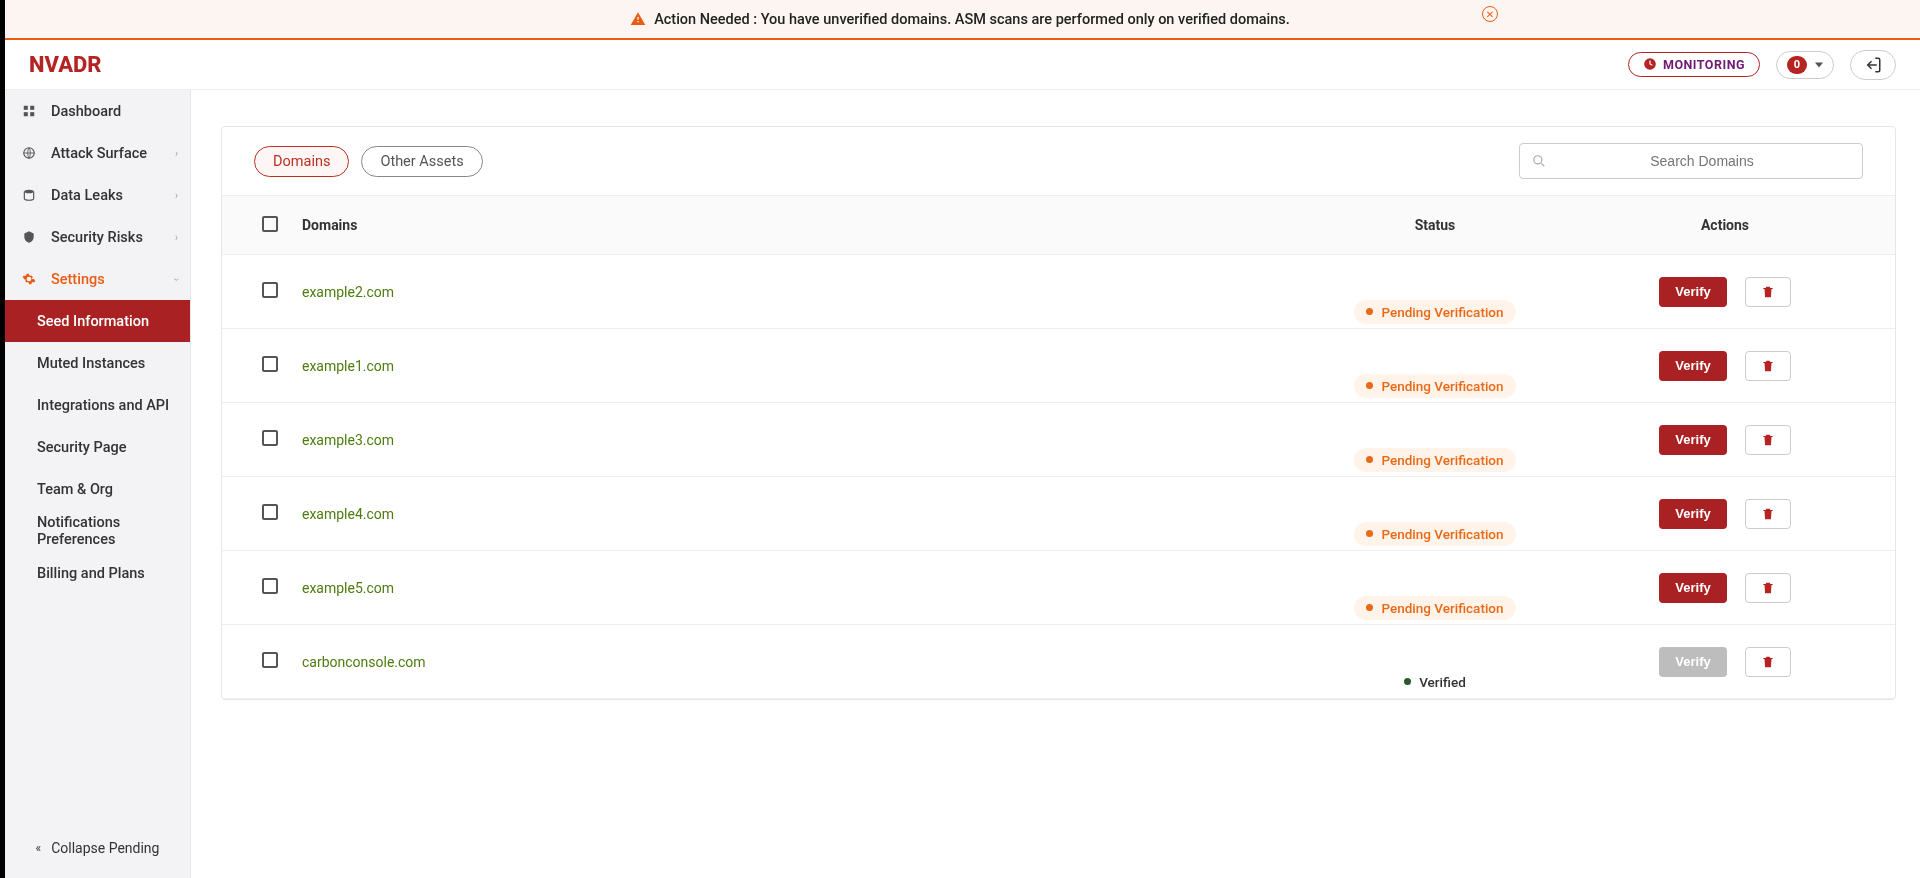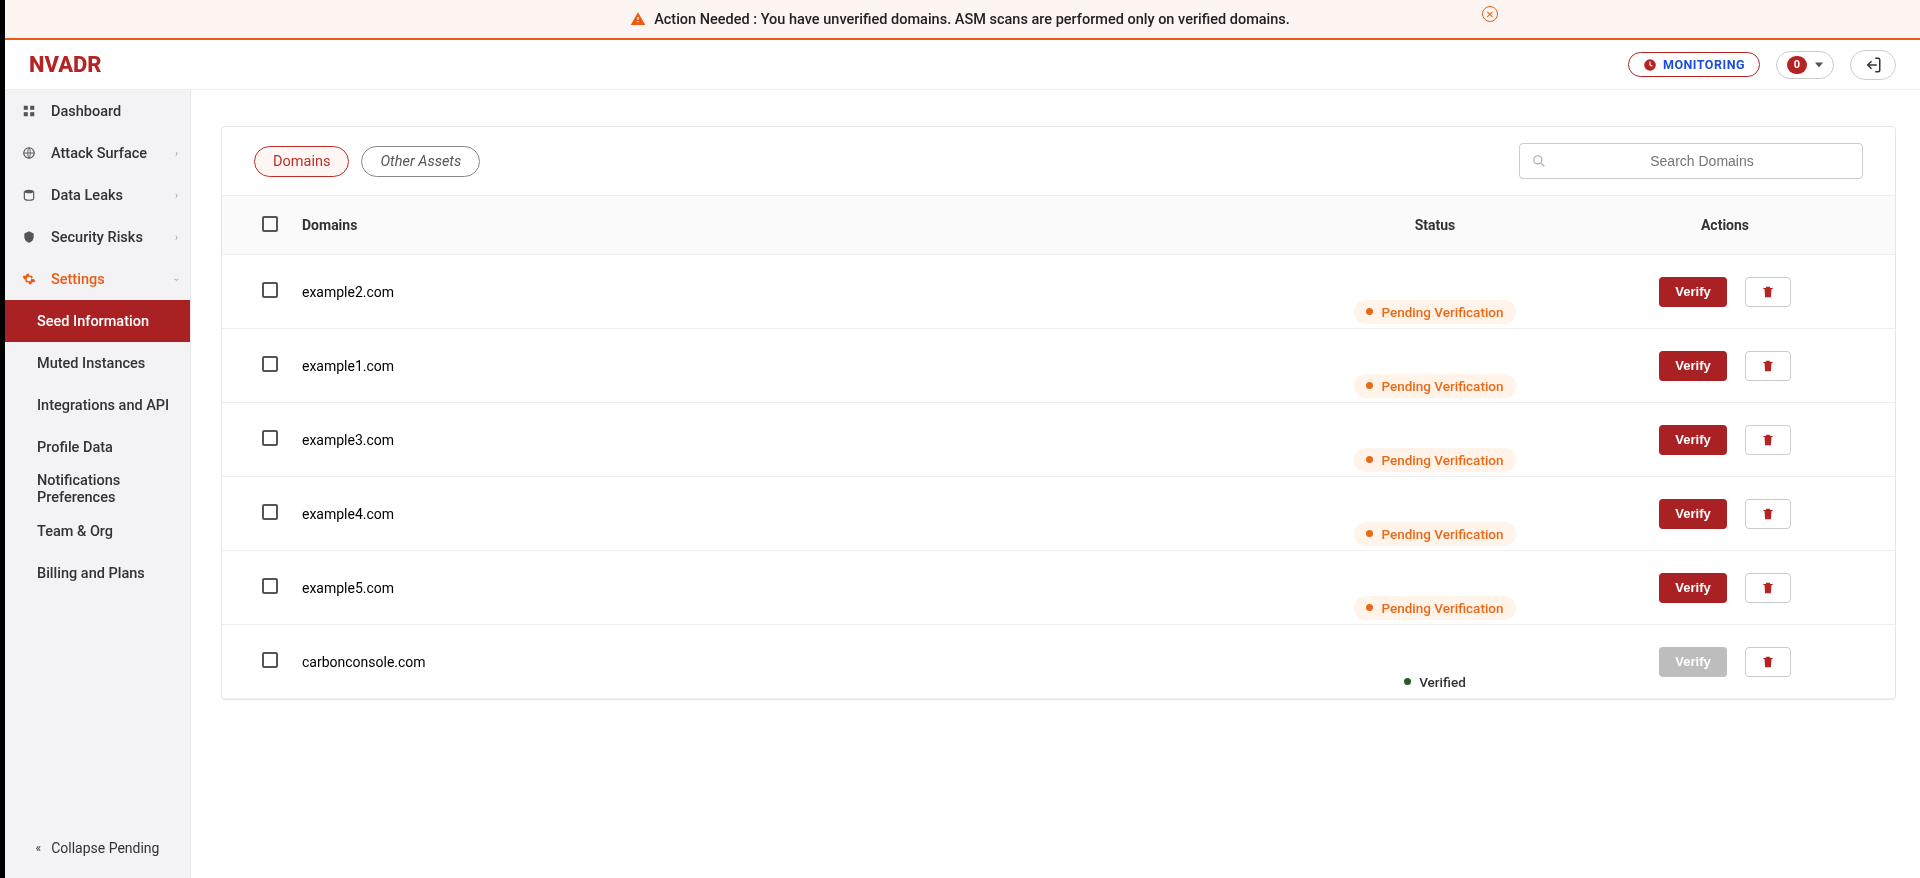--- a/index.html
+++ b/index.html
@@ -47,28 +47,28 @@
     font-weight: 800;
     font-size: 22px;
     color: #b62323;
     letter-spacing: 0px;
     display:flex;
     align-items:center;
   }
   .topbar-spacer { flex:1; }
   .monitoring-btn {
     border: 1.5px solid #b62323;
-    color: #1d4ed8;
+    color: #701a75;
     border-radius: 20px;
     padding: 4px 14px;
     font-weight: 700;
     font-size: 12.5px;
     letter-spacing: 0.5px;
     display:flex;
-    align-items:flex-end;
+    align-items:flex-start;
     gap:6px;
     cursor:pointer;
   }
   .notif-btn {
     border: 1px solid #ccc;
     border-radius: 20px;
     padding: 4px 10px;
     margin-left: 16px;
     display:flex;
     align-items:center;
@@ -146,21 +146,21 @@
     padding: 16px 32px;
     gap:12px;
   }
   .pill {
     border-radius: 20px;
     padding: 6px 18px;
     font-size:14.5px;
     cursor:pointer;
   }
   .pill.active { color:#bd2f24; border:1.5px solid #bd2f24; background:#fdf6f4;}
-  .pill.inactive { color:#555; border:1.5px solid #888;font-style:italic; }
+  .pill.inactive { color:#555; border:1.5px solid #888; }
   .header-spacer{flex:1;}
   .search-box {
     border:1px solid #ccc;
     border-radius:4px;
     height:36px;
     width:344px;
     display:flex;align-items:center;
     padding:0 12px;
     gap:8px;
     color:#999;
@@ -183,21 +183,21 @@
   .checkbox {
     width:16px;height:16px;border:2px solid #555;border-radius:2px;display:inline-block; cursor:pointer;
   }
   .trow {
     display:flex;
     align-items:center;
     height:74px;
     padding: 0 40px;
     border-bottom:1px solid #eee;
   }
-  .trow .col-domain { color:#000000; }
+  .trow .col-domain { color:#4d7c0f; }
   .status-badge {
     display:inline-flex;
     align-items:center;
     gap:8px;
     border-radius:14px;
     padding:4px 12px;
     font-size:13.5px;
     font-weight:500;
     margin-top:40px;
   }
@@ -323,27 +323,27 @@
     <div class="nav-item sub active-sub">
       <span>Seed Information</span>
     </div>
     <div class="nav-item sub">
       <span>Muted Instances</span>
     </div>
     <div class="nav-item sub">
       <span>Integrations and API</span>
     </div>
     <div class="nav-item sub">
-      <span>Profile Data</span>
+      <span>Security Page</span>
+    </div>
+    <div class="nav-item sub">
+      <span>Team &amp; Org</span>
     </div>
     <div class="nav-item sub">
       <span>Notifications Preferences</span>
-    </div>
-    <div class="nav-item sub">
-      <span>Team &amp; Org</span>
     </div>
     <div class="nav-item sub">
       <span>Billing and Plans</span>
     </div>
 
     <div class="collapse">
       <span style="font-size:12px;">«</span>
       <span>Collapse Pending</span>
     </div>
   </div>

